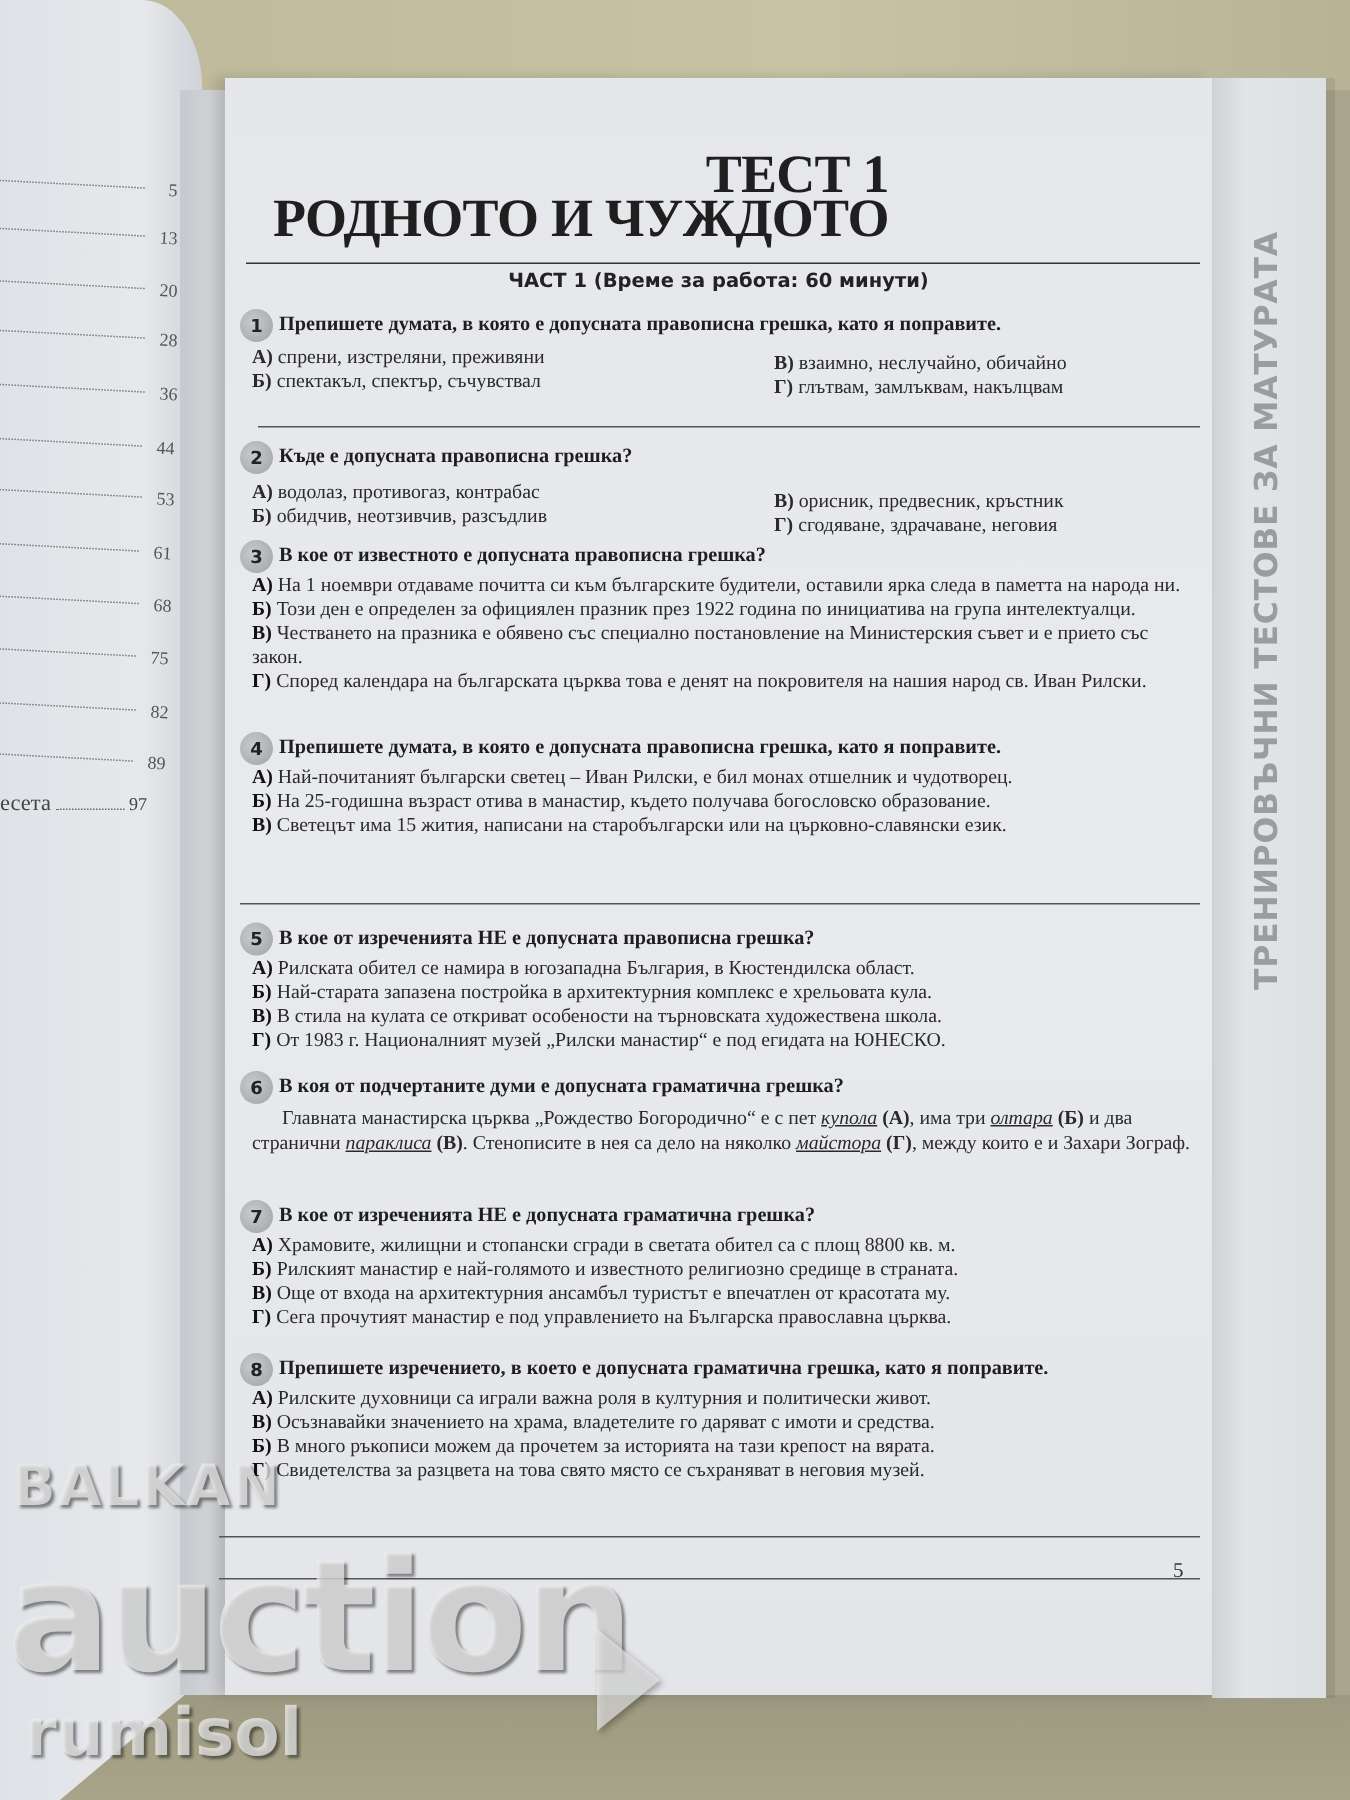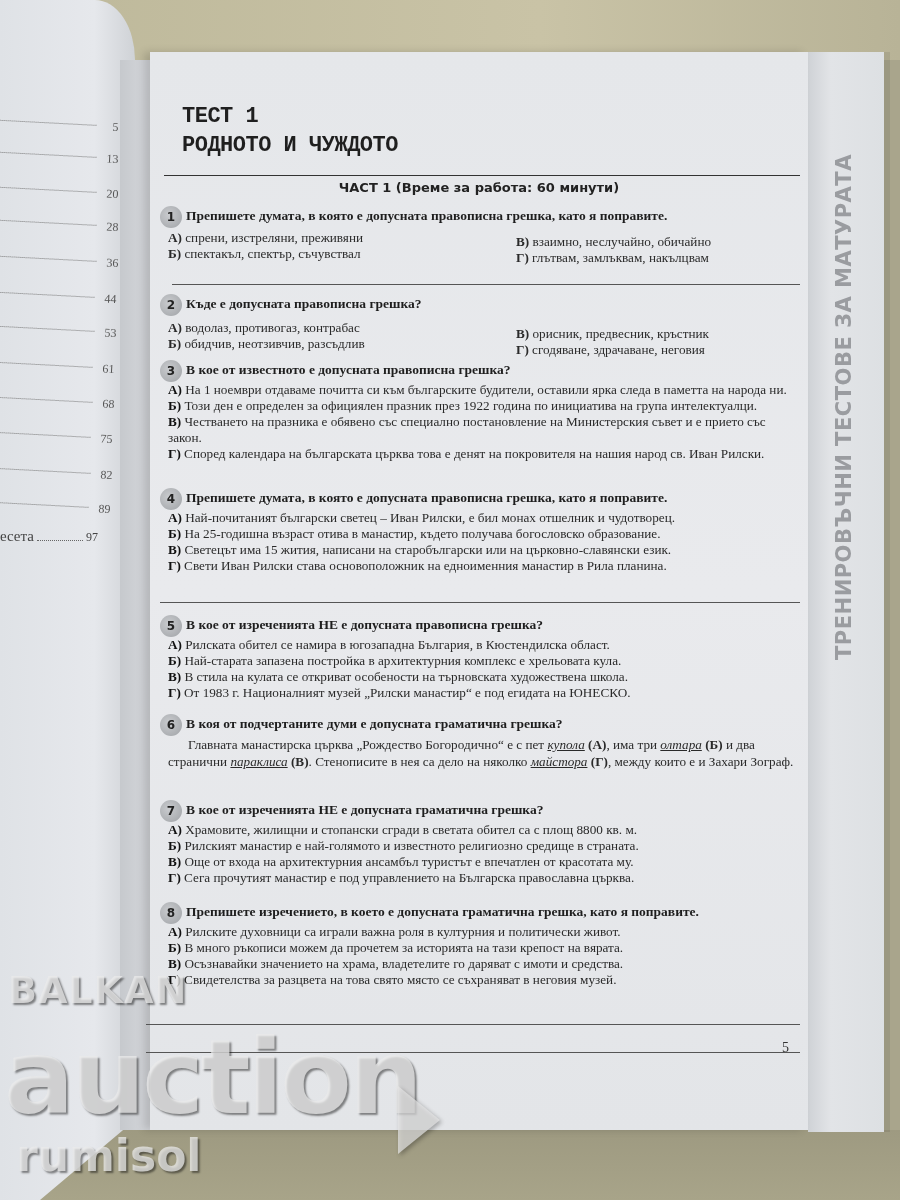--- a/index.html
+++ b/index.html
@@ -29,22 +29,22 @@
     .side-strip { position:absolute; left:808px; top:52px; width:76px; height:1080px;
       background:linear-gradient(90deg,#cfd2d6,#e2e4e7 30%,#dde0e3); }
     .side-strip::after { content:""; position:absolute; right:-6px; top:0; width:6px; height:100%; background:rgba(0,0,0,0.08); }
     .side-title { position:absolute; left:832px; top:660px; transform:rotate(-90deg); transform-origin:left top;
       font-family:"DejaVu Sans", sans-serif; font-weight:bold; font-size:21px; color:#9a9ca0; white-space:nowrap; letter-spacing:0.5px; }
     
     .page { position:absolute; left:150px; top:52px; width:658px; height:1078px;
       background:linear-gradient(180deg,#e5e7ea,#e9eaed 50%,#e3e5e8); box-shadow:-6px 0 8px rgba(0,0,0,0.15); }
     .page-edge { position:absolute; left:120px; top:60px; width:32px; height:1070px;
       background:linear-gradient(90deg,#c6c9cd,#d6d8dc); }
-    .h-title { position:absolute; left:32px; top:50px; font-family:Liberation Mono, monospace; font-weight:bold;
-      font-size:22px; line-height:29px; color:#1f1f1f; letter-spacing:-0.5px; }
+    .h-title { position:absolute; left:32px; top:50px; font-family:Liberation Serif, serif; font-weight:bold;
+      font-size:36px; line-height:29px; color:#1f1f1f; letter-spacing:-0.5px;text-align:right; }
     .h-rule { position:absolute; left:14px; width:636px; height:0; border-top:1.5px solid #333; }
     .part { position:absolute; left:0; width:658px; text-align:center; top:128px;
       font-family:"DejaVu Sans", sans-serif; font-weight:bold; font-size:13px; color:#222; }
     .q { position:absolute; left:10px; width:640px; }
     .q-head { position:relative; height:20px; }
     .badge { position:absolute; left:0; top:-2px; width:22px; height:22px; border-radius:50%;
       background:radial-gradient(circle at 40% 40%,#c9cbce,#9fa2a6); color:#222;
       font-family:"DejaVu Sans", sans-serif; font-weight:bold; font-size:12px; line-height:22px; text-align:center; }
     .q-text { position:absolute; left:26px; top:0; font-weight:bold; font-size:13.5px; color:#1e1e1e; white-space:nowrap; }
     .opts { margin-left:8px; font-size:13.2px; color:#2a2a2a; line-height:16px; }
@@ -178,21 +178,20 @@
 
   <div class="q" style="top:438px;">
     <div class="q-head">
         <span class="badge">4</span>
         <span class="q-text">Препишете думата, в която е допусната правописна грешка, като я поправите.</span>
       </div>
     <div class="opts">
       <div class="opt"><b>А)</b> <span>Най-почитаният български светец – Иван Рилски, е бил монах отшелник и чудотворец.</span></div>
       <div class="opt"><b>Б)</b> <span>На 25-годишна възраст отива в манастир, където получава богословско образование.</span></div>
       <div class="opt"><b>В)</b> <span>Светецът има 15 жития, написани на старобългарски или на църковно-славянски език.</span></div>
-      <div class="opt"><b>Г)</b> <span>Свети Иван Рилски става основоположник на едноименния манастир в Рила планина.</span></div>
     </div>
   </div>
   <div class="ans-line" style="left:10px;top:550px;width:640px;"></div>
 
   <div class="q" style="top:565px;">
     <div class="q-head">
         <span class="badge">5</span>
         <span class="q-text">В кое от изреченията НЕ е допусната правописна грешка?</span>
       </div>
     <div class="opts">
@@ -224,22 +223,22 @@
     </div>
   </div>
 
   <div class="q" style="top:852px;">
     <div class="q-head">
         <span class="badge">8</span>
         <span class="q-text">Препишете изречението, в което е допусната граматична грешка, като я поправите.</span>
       </div>
     <div class="opts">
       <div class="opt"><b>А)</b> <span>Рилските духовници са играли важна роля в културния и политически живот.</span></div>
+      <div class="opt"><b>В)</b> <span>Осъзнавайки значението на храма, владетелите го даряват с имоти и средства.</span></div>
       <div class="opt"><b>Б)</b> <span>В много ръкописи можем да прочетем за историята на тази крепост на вярата.</span></div>
-      <div class="opt"><b>В)</b> <span>Осъзнавайки значението на храма, владетелите го даряват с имоти и средства.</span></div>
       <div class="opt"><b>Г)</b> <span>Свидетелства за разцвета на това свято място се съхраняват в неговия музей.</span></div>
     </div>
   </div>
   <div class="ans-line" style="left:-4px;top:972px;width:654px;"></div>
   <div class="ans-line" style="left:-4px;top:1000px;width:654px;"></div>
 
   <div class="page-num">5</div>
 </div>
 
 <div class="wm wm-balkan">BALKAN</div>

